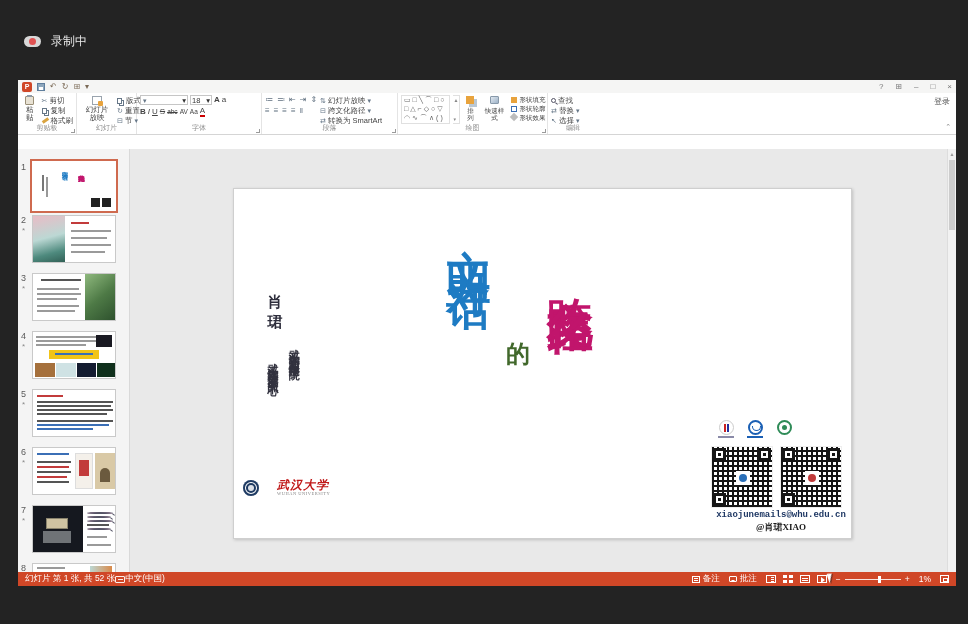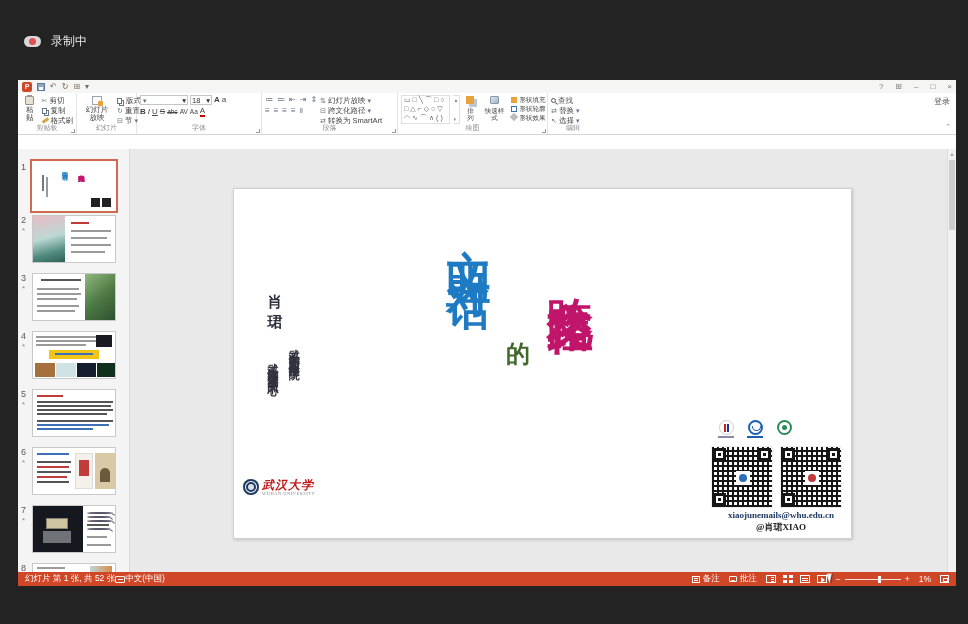--- a/index.html
+++ b/index.html
@@ -90,21 +90,21 @@
 
   
   .slide { position:absolute; left:103px; top:39px; width:619px; height:351px; background:#fff; border:1px solid #cfcfcf; box-shadow:1px 1px 3px rgba(0,0,0,.18); font-family:"Liberation Serif","DejaVu Serif",serif; }
   .title-blue { position:absolute; left:213px; top:25px; writing-mode:vertical-rl; text-orientation:upright; font-family:"Liberation Sans","DejaVu Sans",sans-serif; font-weight:bold; font-size:44px; letter-spacing:12px; line-height:1; }
   .de-char { position:absolute; left:272px; top:149px; font-size:24px; font-weight:bold; }
   .title-mag { position:absolute; left:314px; top:72px; writing-mode:vertical-rl; text-orientation:upright; font-family:"Liberation Sans","DejaVu Sans",sans-serif; font-weight:bold; font-size:46px; letter-spacing:3px; line-height:1; }
   .author { position:absolute; left:33px; top:93px; writing-mode:vertical-rl; text-orientation:upright; font-size:15px; font-weight:bold; color:#2e2e3c; letter-spacing:20px; line-height:1; }
   .orgs { position:absolute; left:33px; top:151px; display:flex; gap:9px; }
   .orgs span { writing-mode:vertical-rl; text-orientation:upright; font-size:11px; font-weight:bold; color:#32323f; letter-spacing:2px; line-height:1.1; }
   .orgs .org2 { margin-top:14px; }
-  .whu { position:absolute; left:9px; top:290px; display:flex; align-items:flex-start; gap:3px; }
+  .whu { position:absolute; left:9px; top:290px; display:flex; align-items:flex-end; gap:18px; }
   .whu-emblem { width:16px; height:16px; border-radius:50%; background:#1f3b63; box-shadow:inset 0 0 0 2px #1f3b63, inset 0 0 0 3px #fff; position:relative; }
   .whu-emblem::after { content:""; position:absolute; left:5px; top:5px; width:6px; height:6px; border-radius:50%; background:#fff; opacity:.85; }
   .whu-text { color:#c01818; font-size:12px; font-weight:bold; font-style:italic; line-height:1; letter-spacing:1px; }
   .whu-sub { font-size:4.5px; color:#888; letter-spacing:.5px; }
   .logos { position:absolute; left:484px; top:231px; display:flex; gap:13px; }
   .lg { display:flex; flex-direction:column; align-items:center; gap:1px; }
   .lg i { display:block; width:15px; height:15px; border-radius:50%; }
   .lg .cap { width:16px; height:2px; }
   .lg1 i { background:#fff; border:1px solid #ccc; position:relative; }
   .lg1 i::before { content:""; position:absolute; left:4px; top:3px; width:2px; height:8px; background:#c22; box-shadow:3px 0 0 0 #23319c; }
@@ -118,21 +118,21 @@
   .qr-row { position:absolute; left:477px; top:257px; display:flex; gap:7px; }
   .qr { width:62px; height:62px; position:relative; border:1px solid #eee;
         background-image:repeating-linear-gradient(90deg,#161616 0 2px,transparent 2px 5px),
                          repeating-linear-gradient(0deg,#161616 0 2px,#fff 2px 5px); }
   .qm { position:absolute; width:13px; height:13px; border:3px solid #161616; background:#fff; }
   .qm::after { content:""; position:absolute; left:2px; top:2px; width:3px; height:3px; background:#161616; }
   .qm.tl { left:1px; top:1px; } .qm.tr { right:1px; top:1px; } .qm.bl { left:1px; bottom:1px; }
   .qr-center { position:absolute; left:24px; top:24px; width:14px; height:14px; background:#fff; display:flex; align-items:center; justify-content:center; }
   .qr-center b { width:8px; height:8px; border-radius:50%; display:block; }
   .qr1 .qr-center b { background:#2a6fb8; } .qr2 .qr-center b { background:#c03a3a; }
-  .qr-email { position:absolute; left:462px; top:321px; width:170px; text-align:center; font-size:9px; font-weight:bold; color:#1f3864; font-family:Liberation Serif, serif; }
+  .qr-email { position:absolute; left:462px; top:321px; width:170px; text-align:center; font-size:9px; font-weight:bold; color:#1f3864; font-family:Liberation Mono, monospace; }
   .qr-handle { position:absolute; left:462px; top:332px; width:170px; text-align:center; font-size:9px; font-weight:bold; color:#1a1a1a; }
 
   
   .statusbar { position:absolute; left:0; bottom:0; width:938px; height:14px; background:#d04727; color:#fff; display:flex; align-items:center; padding:0 7px; font-size:8.5px; gap:6px; }
   .sb-left { display:flex; align-items:center; gap:0; }
   .kbd-ic { width:10px; height:7px; border:1px solid rgba(255,255,255,.9); border-radius:1px; position:relative; }
   .kbd-ic::after { content:""; position:absolute; left:2px; top:2px; width:5px; height:1px; background:rgba(255,255,255,.9); }
   .sb-right { margin-left:auto; display:flex; align-items:center; gap:9px; }
   .sb-lab { display:flex; align-items:center; gap:3px; }
   .note-ic { width:8px; height:7px; border:1px solid #fff; position:relative; }

